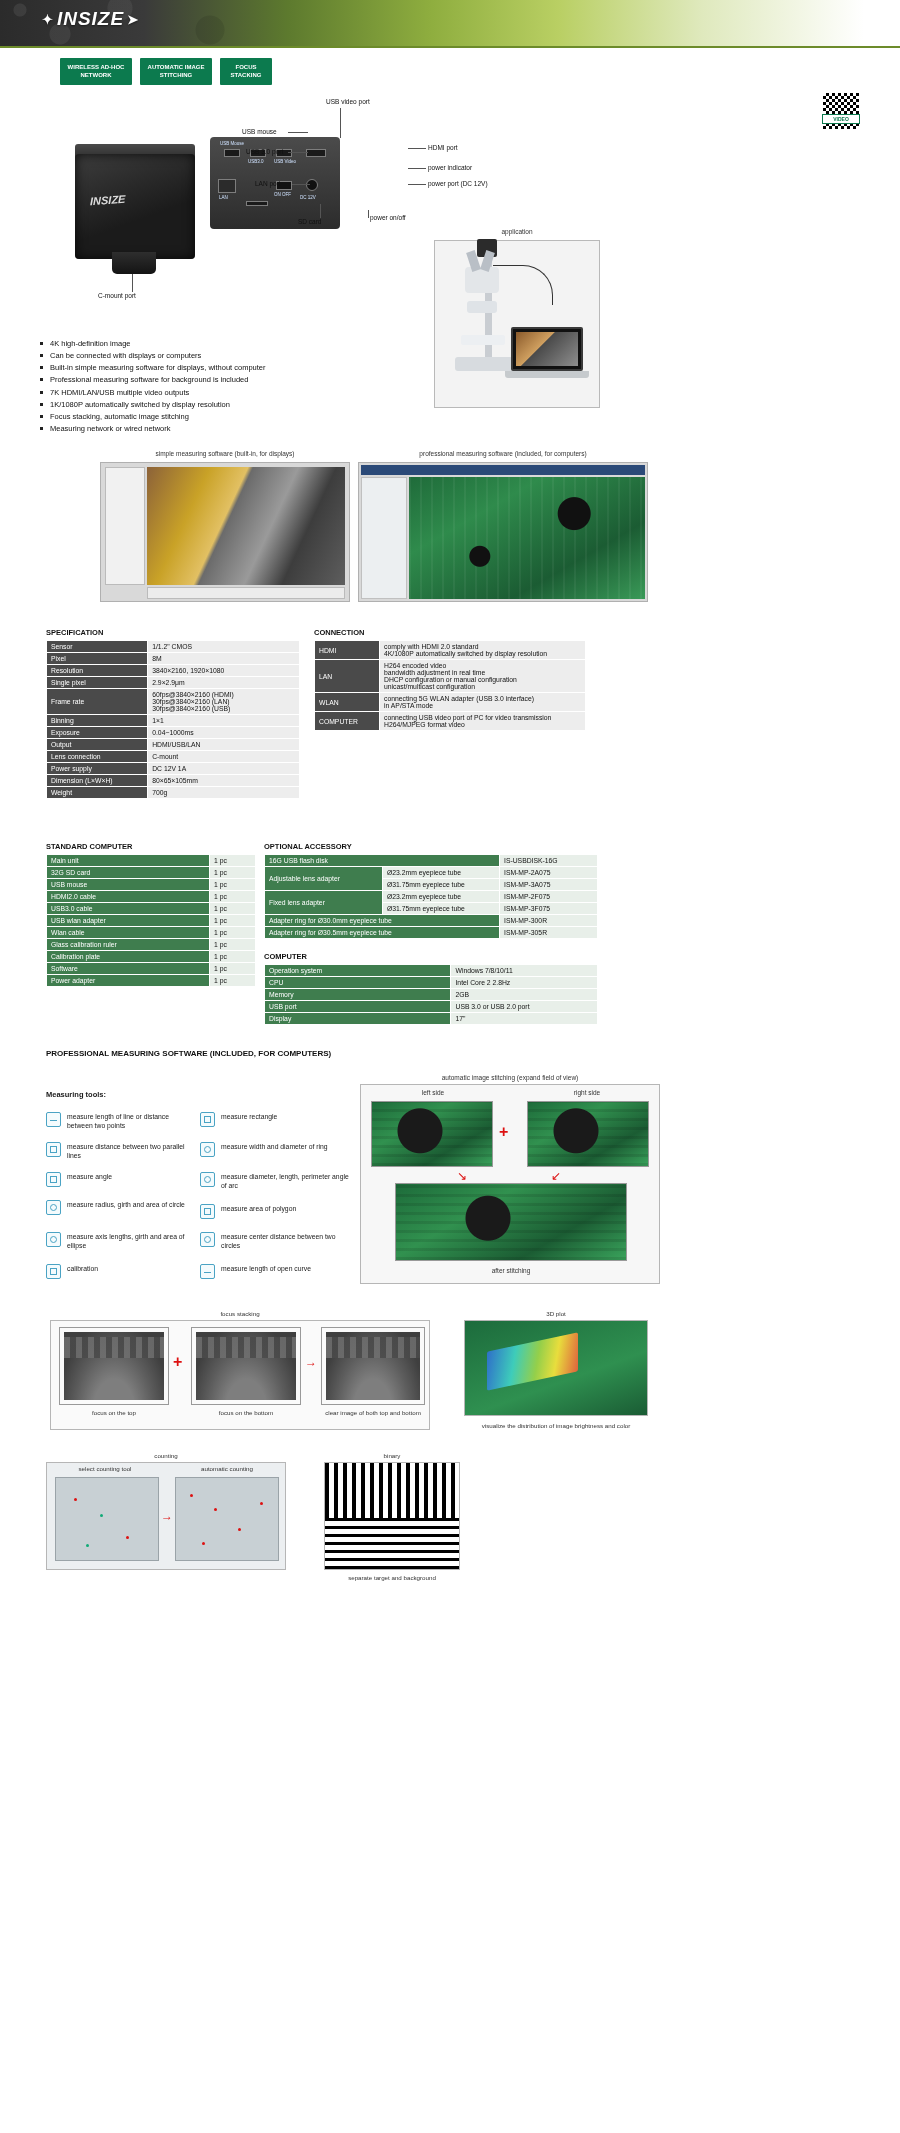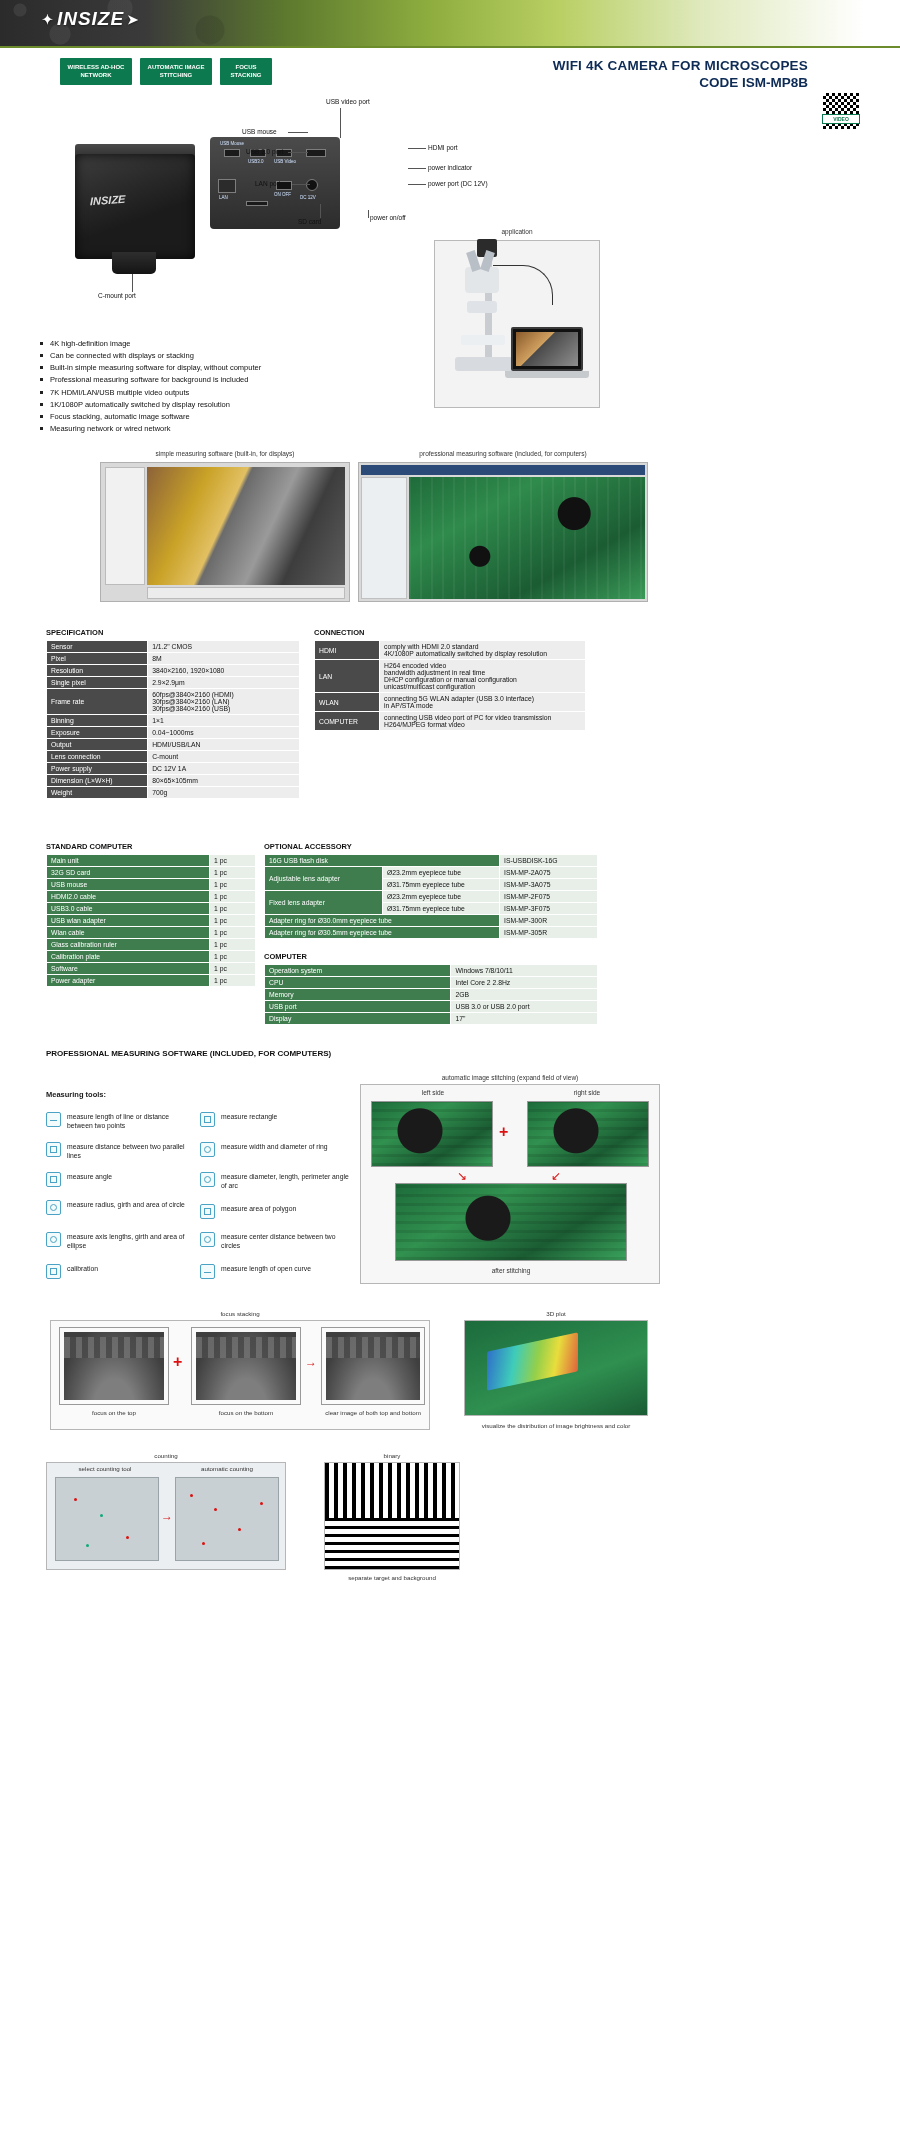--- a/index.html
+++ b/index.html
@@ -249,24 +249,20 @@
     </div>
   </div>
   <div class="header-rule"></div>
 
   <div class="top-tags">
     <div class="tag">WIRELESS AD-HOC NETWORK</div>
     <div class="tag">AUTOMATIC IMAGE STITCHING</div>
     <div class="tag small">FOCUS STACKING</div>
   </div>
 
-  <div class="title-block">
-    <div class="t1">WIFI 4K CAMERA FOR MICROSCOPES</div>
-    <div class="t2">CODE ISM-MP8B</div>
-  </div>
   <div class="qr"></div>
   <div class="qr-label">VIDEO</div>
 
   <div class="diagram">
     <div class="cam-top"></div>
     <div class="cam-body"></div>
     <div class="cam-label">INSIZE</div>
     <div class="cam-lens"></div>
 
     <div class="panel">
@@ -334,26 +330,26 @@
       <div class="screen">
           <div class="img"></div>
         </div>
       <div class="kb"></div>
     </div>
   </div>
 
   <div class="bullets">
     <ul>
       <li>4K high-definition image</li>
-      <li>Can be connected with displays or stacking</li>
-      <li>Built-in simple measuring software for display, without computer</li>
+      <li>Can be connected with displays or computers</li>
+      <li>Built-in simple measuring software for displays, without computer</li>
       <li>Professional measuring software for background is included</li>
       <li>7K HDMI/LAN/USB multiple video outputs</li>
       <li>1K/1080P automatically switched by display resolution</li>
-      <li>Focus stacking, automatic image software</li>
+      <li>Focus stacking, automatic image stitching</li>
       <li>Measuring network or wired network</li>
     </ul>
   </div>
 
   <div class="sw-cap" style="left:100px; top:450px; width:250px;">simple measuring software (built-in, for displays)</div>
   <div class="sw-box sw1">
     <div class="panel-l"></div>
     <div class="photo"></div>
     <div class="toolbar"></div>
   </div>

